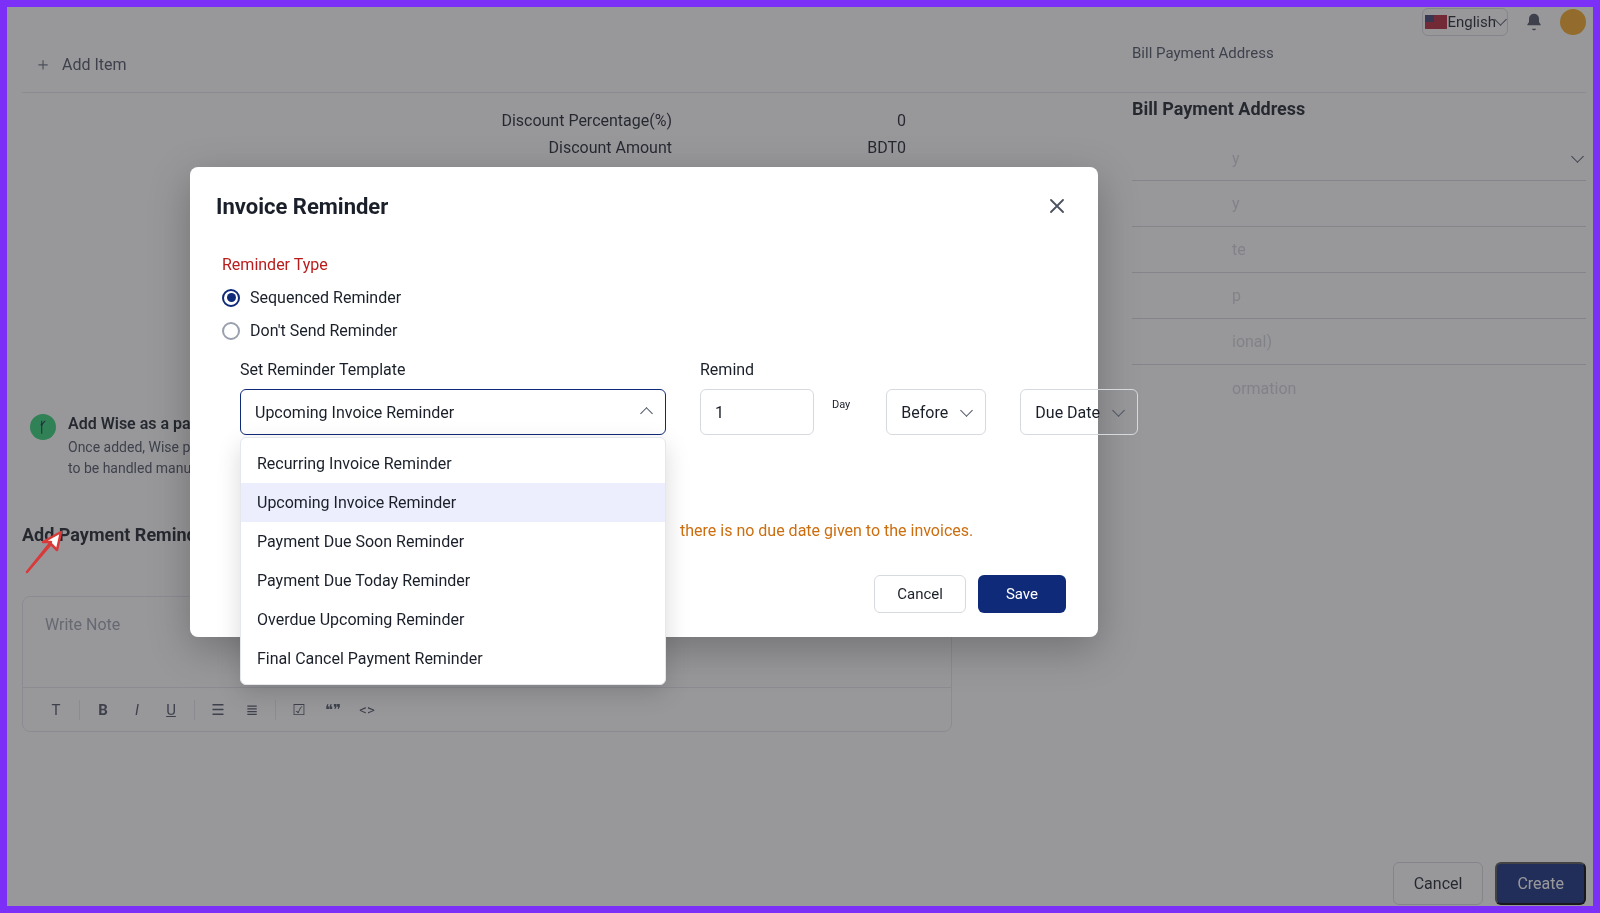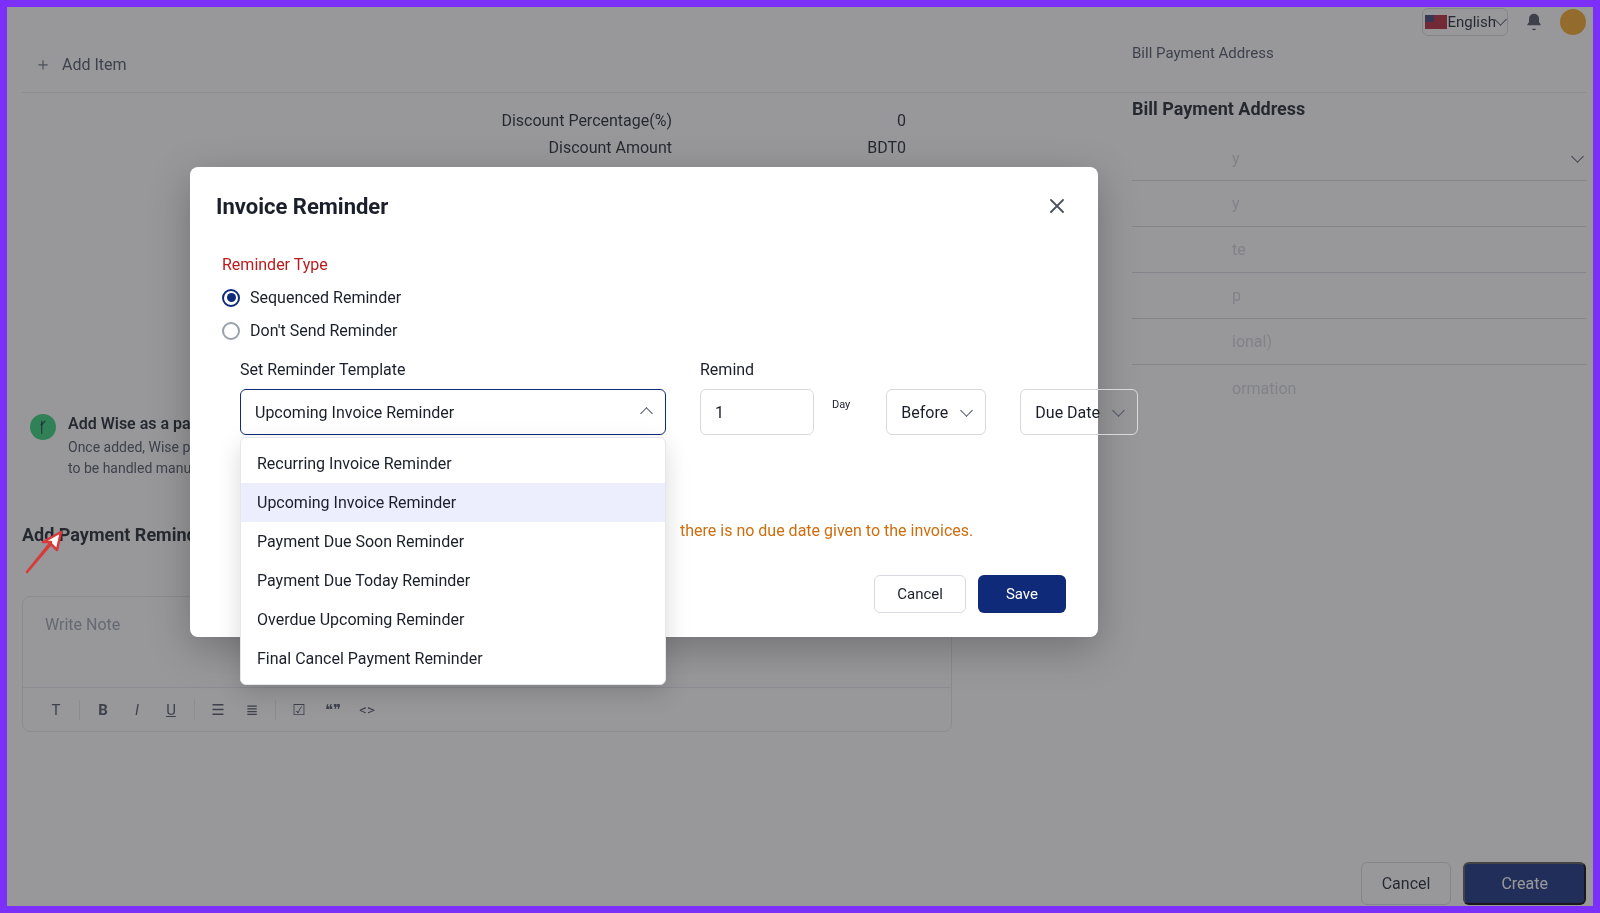--- a/index.html
+++ b/index.html
@@ -44,21 +44,21 @@
   .add-rem-head { position: absolute; left: 0; top: 478px; font-weight: 700; font-size: 18px; color: #1a1f29; }
 
   .note-box { position: absolute; left: 0; top: 550px; width: 930px; border: 1px solid #e4e7ec; border-radius: 8px; }
   .note-area { padding: 18px 22px; height: 90px; color: #9aa0ad; font-size: 16px; }
   .note-toolbar { border-top: 1px solid #e4e7ec; height: 44px; display: flex; align-items: center; gap: 4px; padding: 0 18px; }
   .tb-btn { width: 30px; height: 30px; display: flex; align-items: center; justify-content: center; color: #4a5160; font-size: 15px; border-radius: 4px; }
   .tb-sep { width: 1px; height: 20px; background: #e4e7ec; margin: 0 4px; }
 
   .footer-btns { position: absolute; right: 0; bottom: -6px; display: flex; gap: 12px; }
   .btn-outline { border: 1px solid #d6d9de; background: #fff; color: #1a1f29; padding: 10px 20px; border-radius: 6px; font-size: 16px; }
-  .btn-primary { background: #102a7a; color: #fff; padding: 10px 36px; border-radius: 6px; font-size: 16px; }
+  .btn-primary { background: #102a7a; color: #fff; padding: 10px 20px; border-radius: 6px; font-size: 16px; }
 
   
   .modal { position: absolute; left: 190px; top: 167px; width: 908px; background: #fff; border-radius: 8px; box-shadow: 0 12px 40px rgba(0,0,0,0.25); z-index: 20; padding: 24px 26px 24px 26px; }
   .modal-head { display: flex; justify-content: space-between; align-items: center; padding-bottom: 22px; }
   .modal-title { font-weight: 700; font-size: 22px; color: #1a1f29; }
   .close-x { width: 30px; height: 30px; display: flex; align-items: center; justify-content: center; color: #4a5160; font-size: 18px; border-radius: 4px; cursor: pointer; }
 
   .body-inner { padding: 12px 6px 0 6px; }
   .field-label { font-size: 16px; color: #b91c1c; margin-bottom: 14px; }
   .radio-row { display: flex; align-items: center; gap: 10px; margin-bottom: 14px; font-size: 16px; color: #1a1f29; cursor: pointer; }

